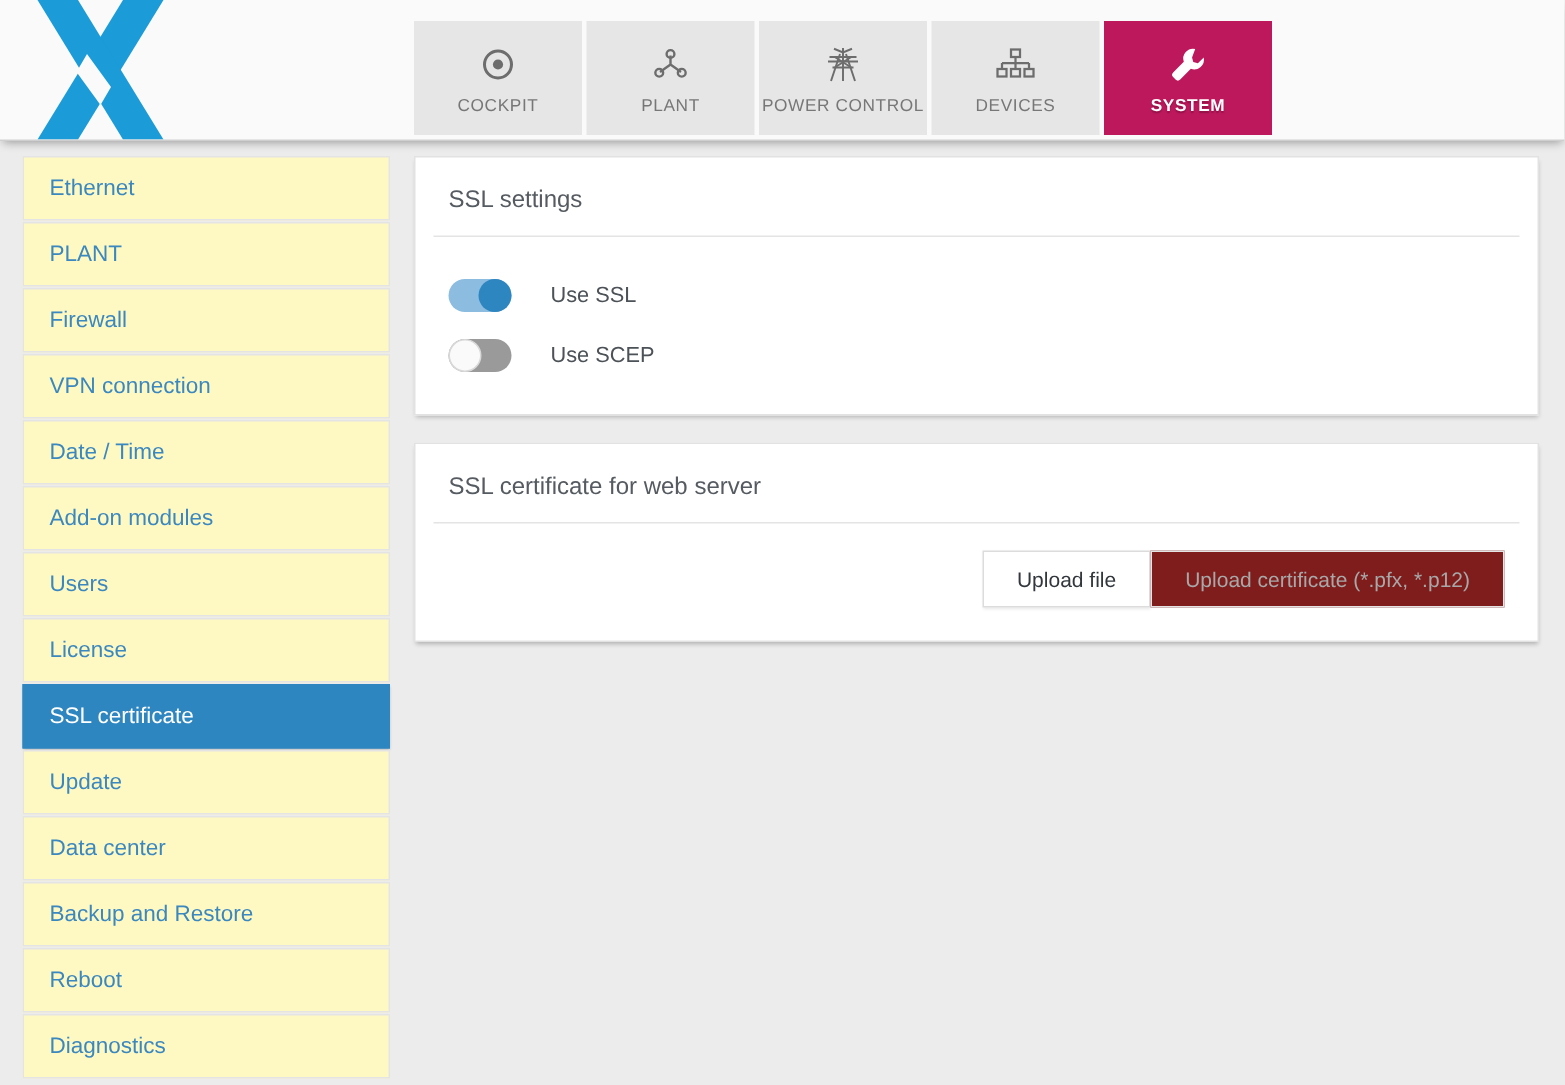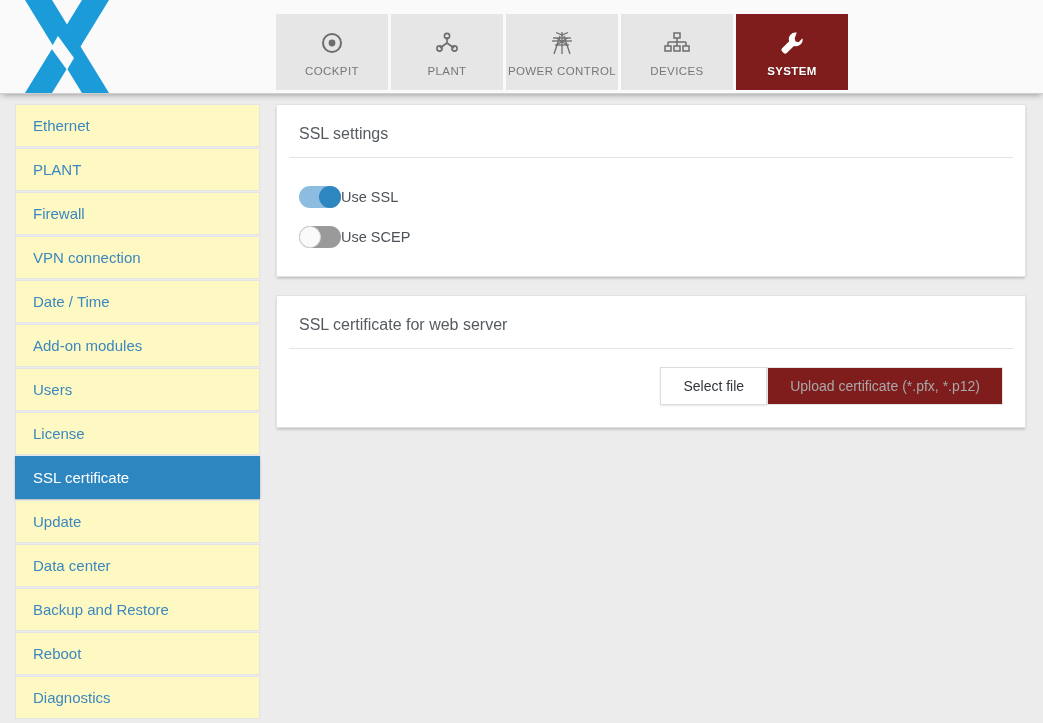--- a/index.html
+++ b/index.html
@@ -69,21 +69,21 @@
   }
   .tab .tab-icon svg { display: block; }
 
   .tab .tab-label {
     font-size: 11.5px;
     letter-spacing: 0.4px;
     color: #777;
   }
 
   .tab.active {
-    background: #7f1d1d;
+    background: #be185d;
   }
   .tab.active .tab-label {
     color: #ffffff;
     font-weight: bold;
     text-shadow: 0 1px 1px rgba(0,0,0,0.25);
   }
 
   
   .content {
     position: absolute;
@@ -182,21 +182,21 @@
     border-radius: 50%;
   }
 
   .toggle.on .track { background: #8cbce0; }
   .toggle.on .knob  { right: 0; background: #2e86c1; }
 
   .toggle.off .track { background: #9a9a9a; }
   .toggle.off .knob  { left: 0; background: #fafafa; border: 1px solid #d8d8d8; }
 
   .toggle-label {
-    margin-left: 0;
+    margin-left: 26px;
     font-size: 14.5px;
     color: #4c5257;
   }
 
   
   .upload-row {
     display: flex;
     justify-content: flex-end;
     align-items: stretch;
     padding: 18px 22px 22px 22px;
@@ -379,19 +379,19 @@
           <span class="toggle-label">Use SCEP</span>
         </div>
 
       </div>
     </div>
 
     <div class="panel">
       <div class="panel-title">SSL certificate for web server</div>
       <div class="panel-rule"></div>
       <div class="upload-row">
-        <div class="btn btn-select">Select file</div>
+        <div class="btn btn-select">Upload file</div>
         <div class="btn btn-upload">Upload certificate (*.pfx, *.p12)</div>
       </div>
     </div>
 
   </div>
 </div>
 
 </body></html>

